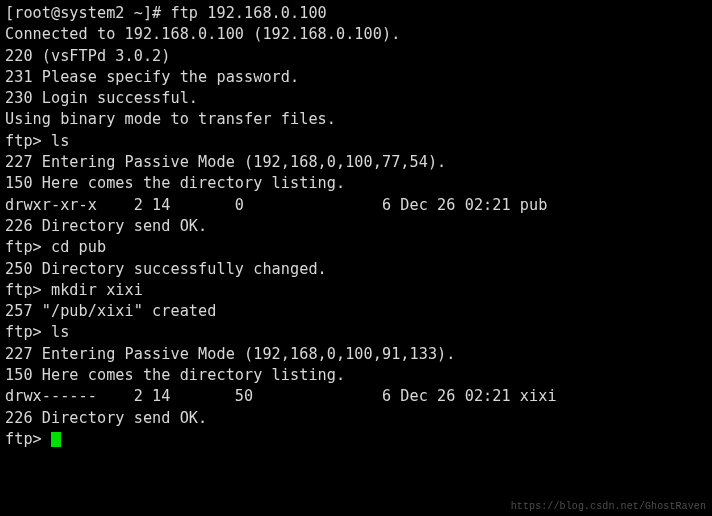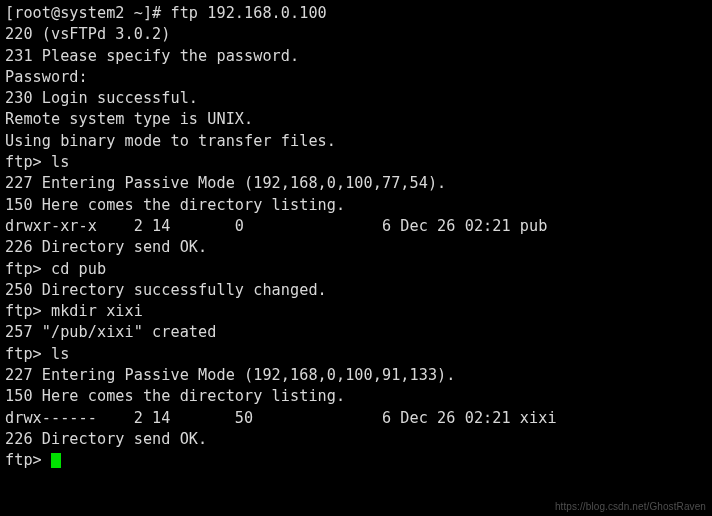--- a/index.html
+++ b/index.html
@@ -37,38 +37,37 @@
     display: inline-block;
     width: 9.6px;
     height: 15px;
     background: #00e000;
     vertical-align: -3px;
   }
   #watermark {
     position: absolute;
     right: 6px;
     bottom: 4px;
-    font-family: Liberation Sans, sans-serif;
+    font-family: Liberation Mono, monospace;
     font-size: 10px;
     color: #4e4e4e;
     white-space: pre;
     letter-spacing: 0.1px;
   }
 </style>
 </head>
 <body>
 
 <div id="terminal">
 
   <div class="line">[root@system2 ~]# ftp 192.168.0.100</div>
+  <div class="line">Connected to 192.168.0.100 (192.168.0.100).</div>
   <div class="line">220 (vsFTPd 3.0.2)</div>
   <div class="line">231 Please specify the password.</div>
-  <div class="line">Password:</div>
   <div class="line">230 Login successful.</div>
-  <div class="line">Remote system type is UNIX.</div>
   <div class="line">Using binary mode to transfer files.</div>
   <div class="line">ftp&gt; ls</div>
   <div class="line">227 Entering Passive Mode (192,168,0,100,77,54).</div>
   <div class="line">150 Here comes the directory listing.</div>
   <div class="line">drwxr-xr-x    2 14       0               6 Dec 26 02:21 pub</div>
   <div class="line">226 Directory send OK.</div>
   <div class="line">ftp&gt; cd pub</div>
   <div class="line">250 Directory successfully changed.</div>
   <div class="line">ftp&gt; mkdir xixi</div>
   <div class="line">257 "/pub/xixi" created</div>

